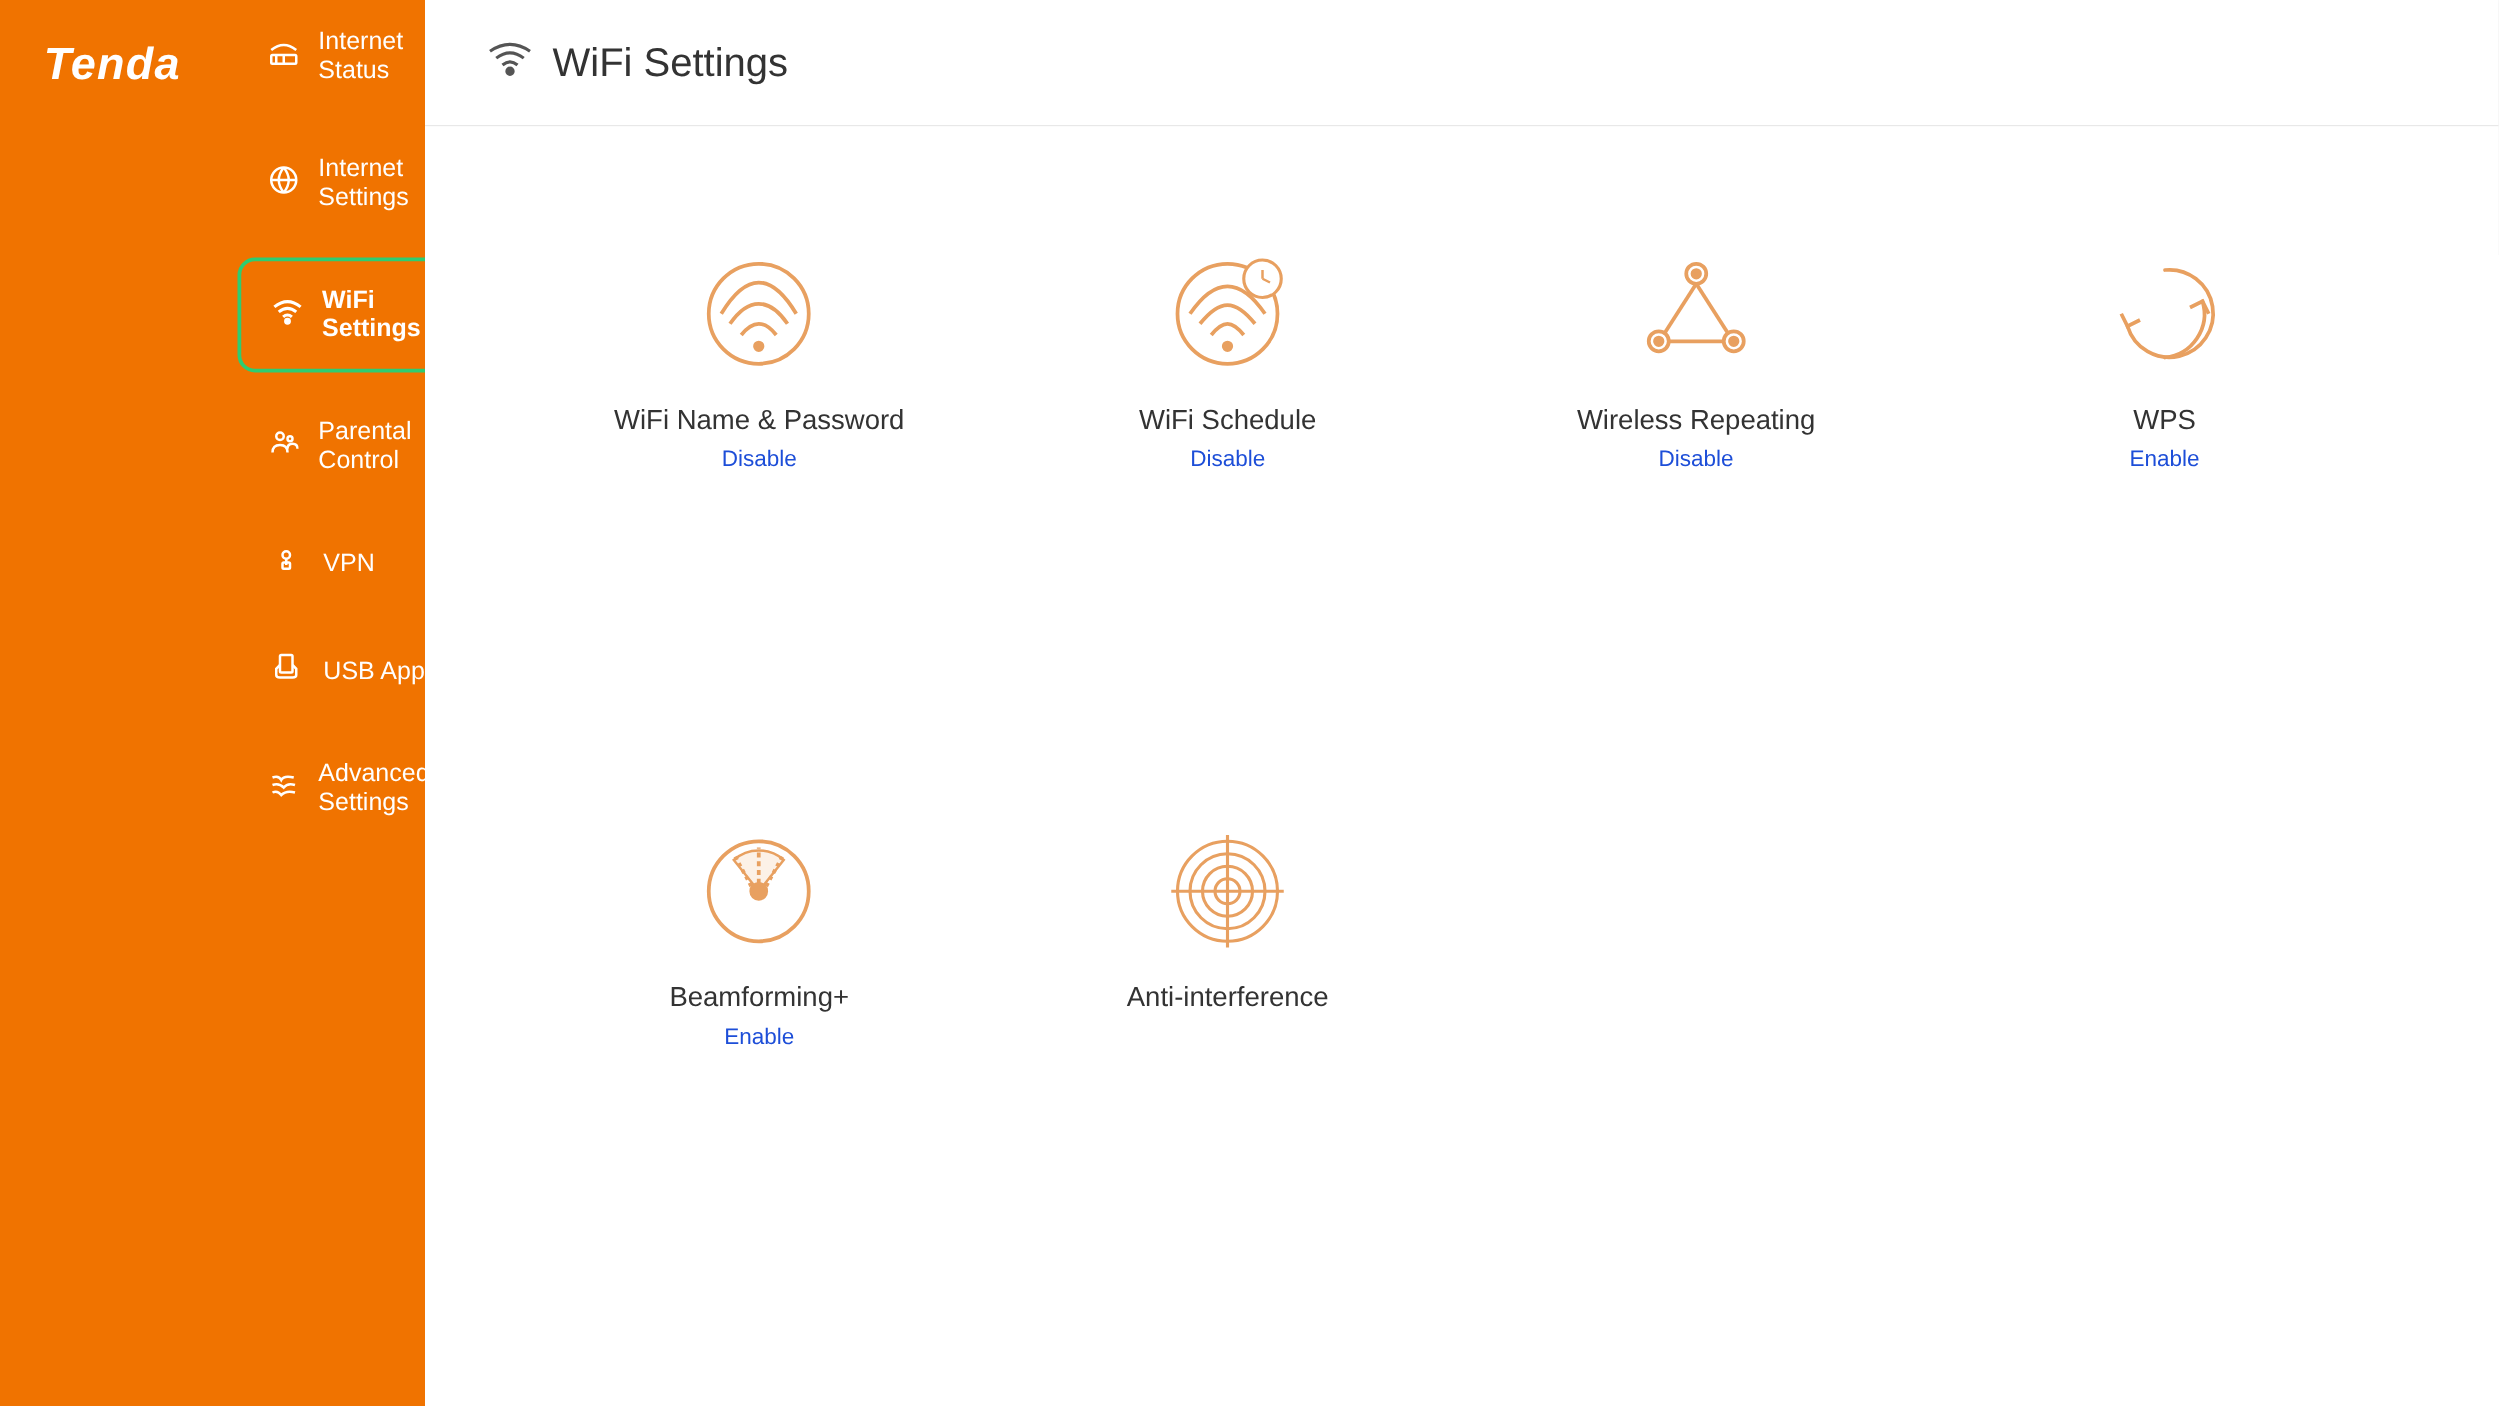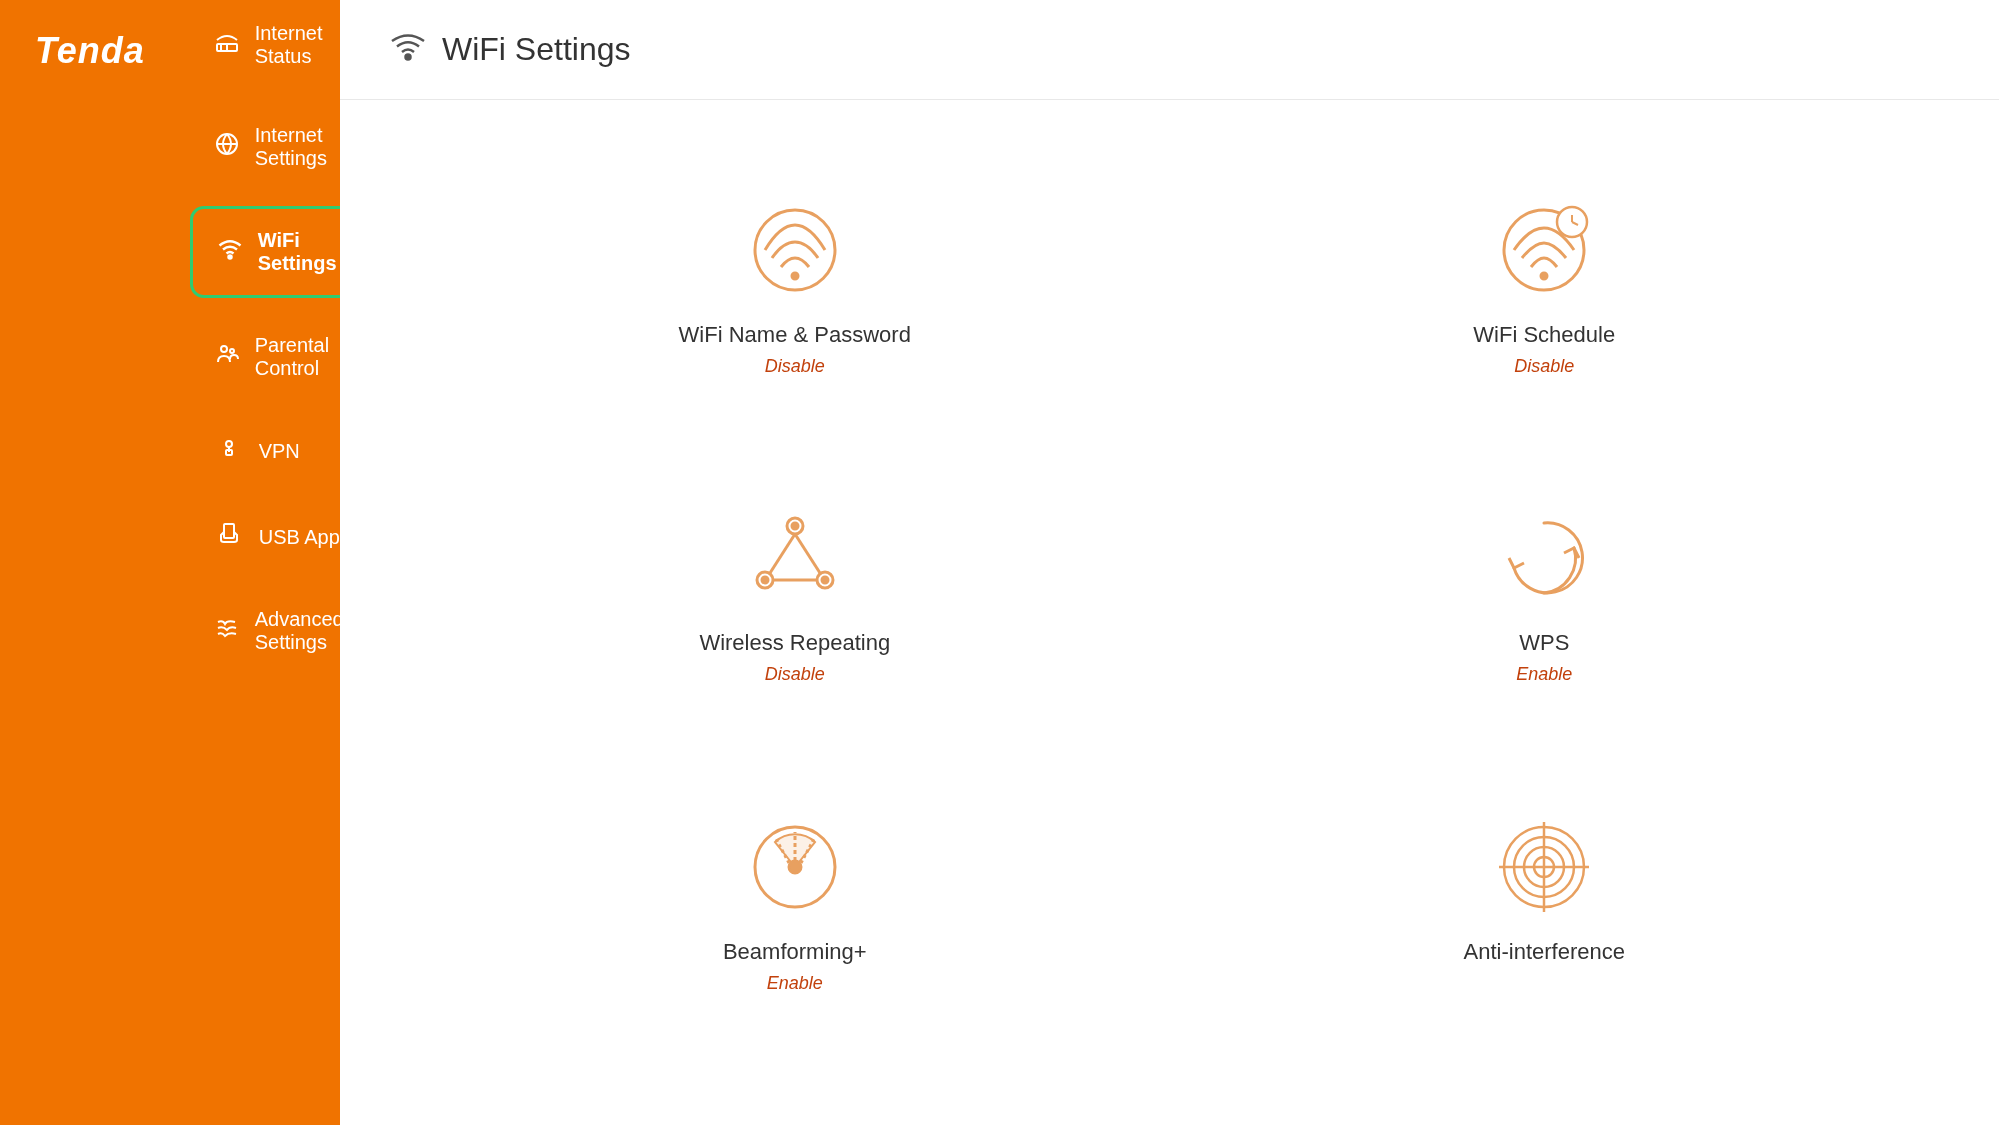--- a/index.html
+++ b/index.html
@@ -100,21 +100,21 @@
     }
 
     .wifi-header-icon {
       font-size: 30px;
       color: #555;
     }
 
     
     .settings-grid {
       display: grid;
-      grid-template-columns: repeat(2, 1fr);
+      grid-template-columns: repeat(4, 1fr);
       gap: 0;
       padding: 60px 80px 40px 80px;
       background: white;
       flex: 1;
     }
 
     .settings-card {
       display: flex;
       flex-direction: column;
       align-items: center;
@@ -132,23 +132,22 @@
     .card-title {
       font-size: 22px;
       color: #333;
       font-weight: 500;
       margin-bottom: 8px;
       text-align: center;
     }
 
     .card-status {
       font-size: 18px;
-      color: #c2410c;
+      color: #1d4ed8;
       text-align: left;
-      font-style: italic;
     }
   </style>
 </head>
 <body>
 
 <div class="sidebar">
   <div class="sidebar-logo">Tenda</div>
 
   <nav class="sidebar-nav">
 

